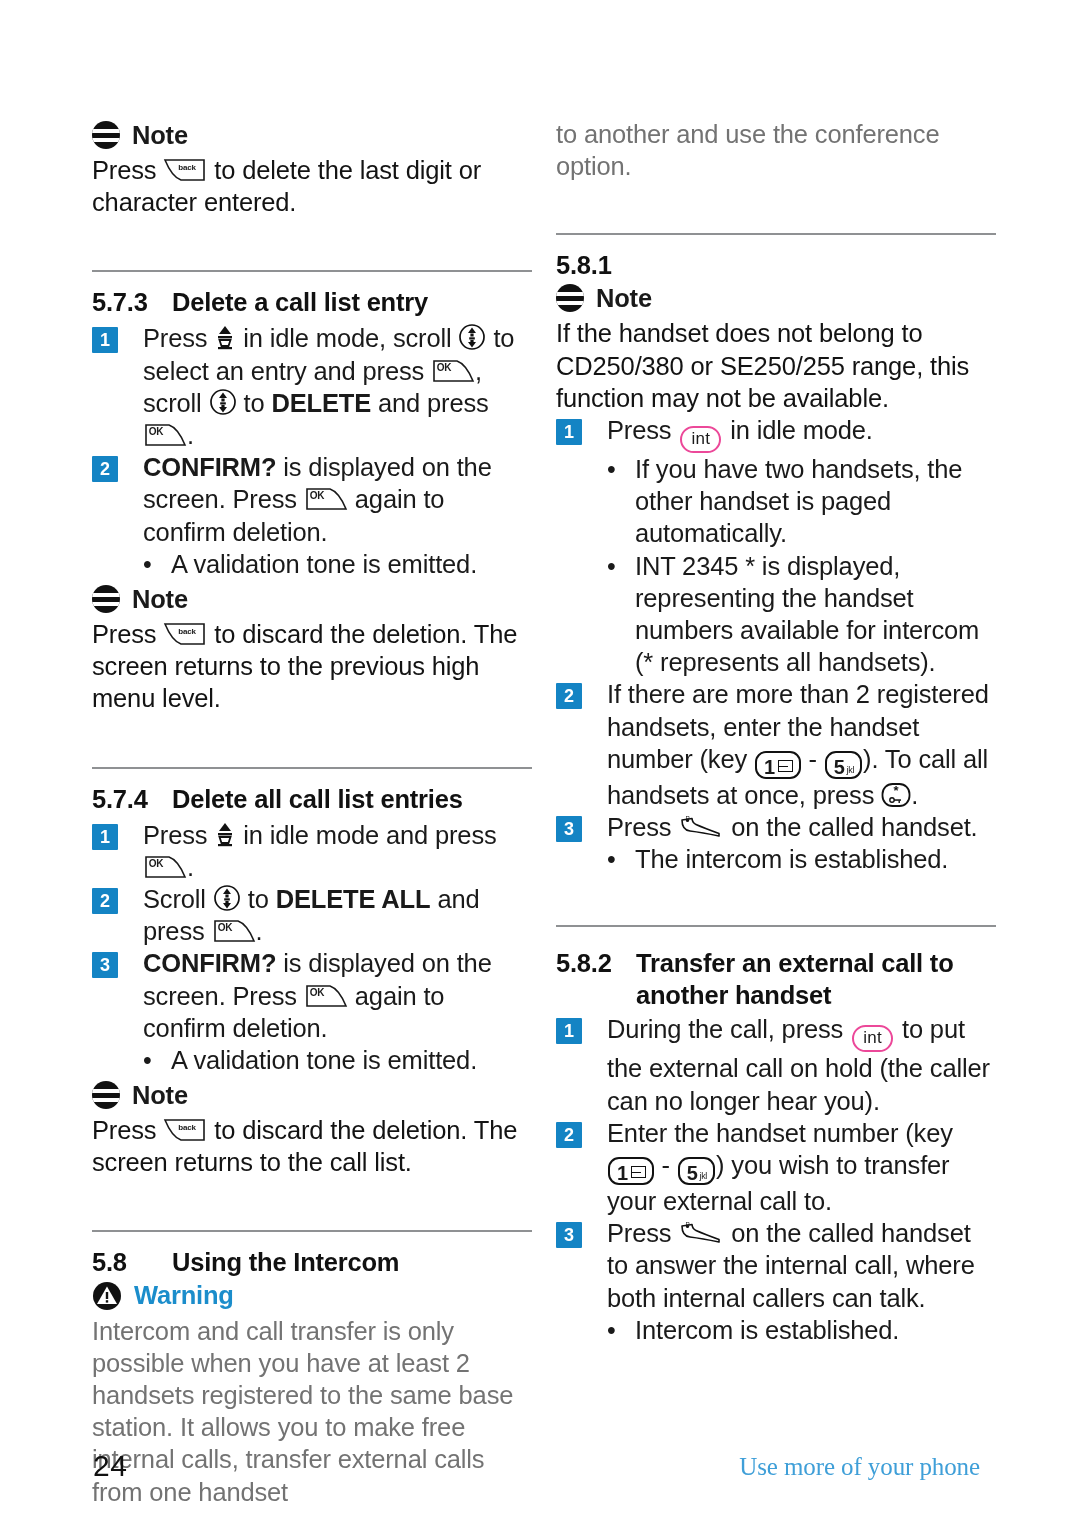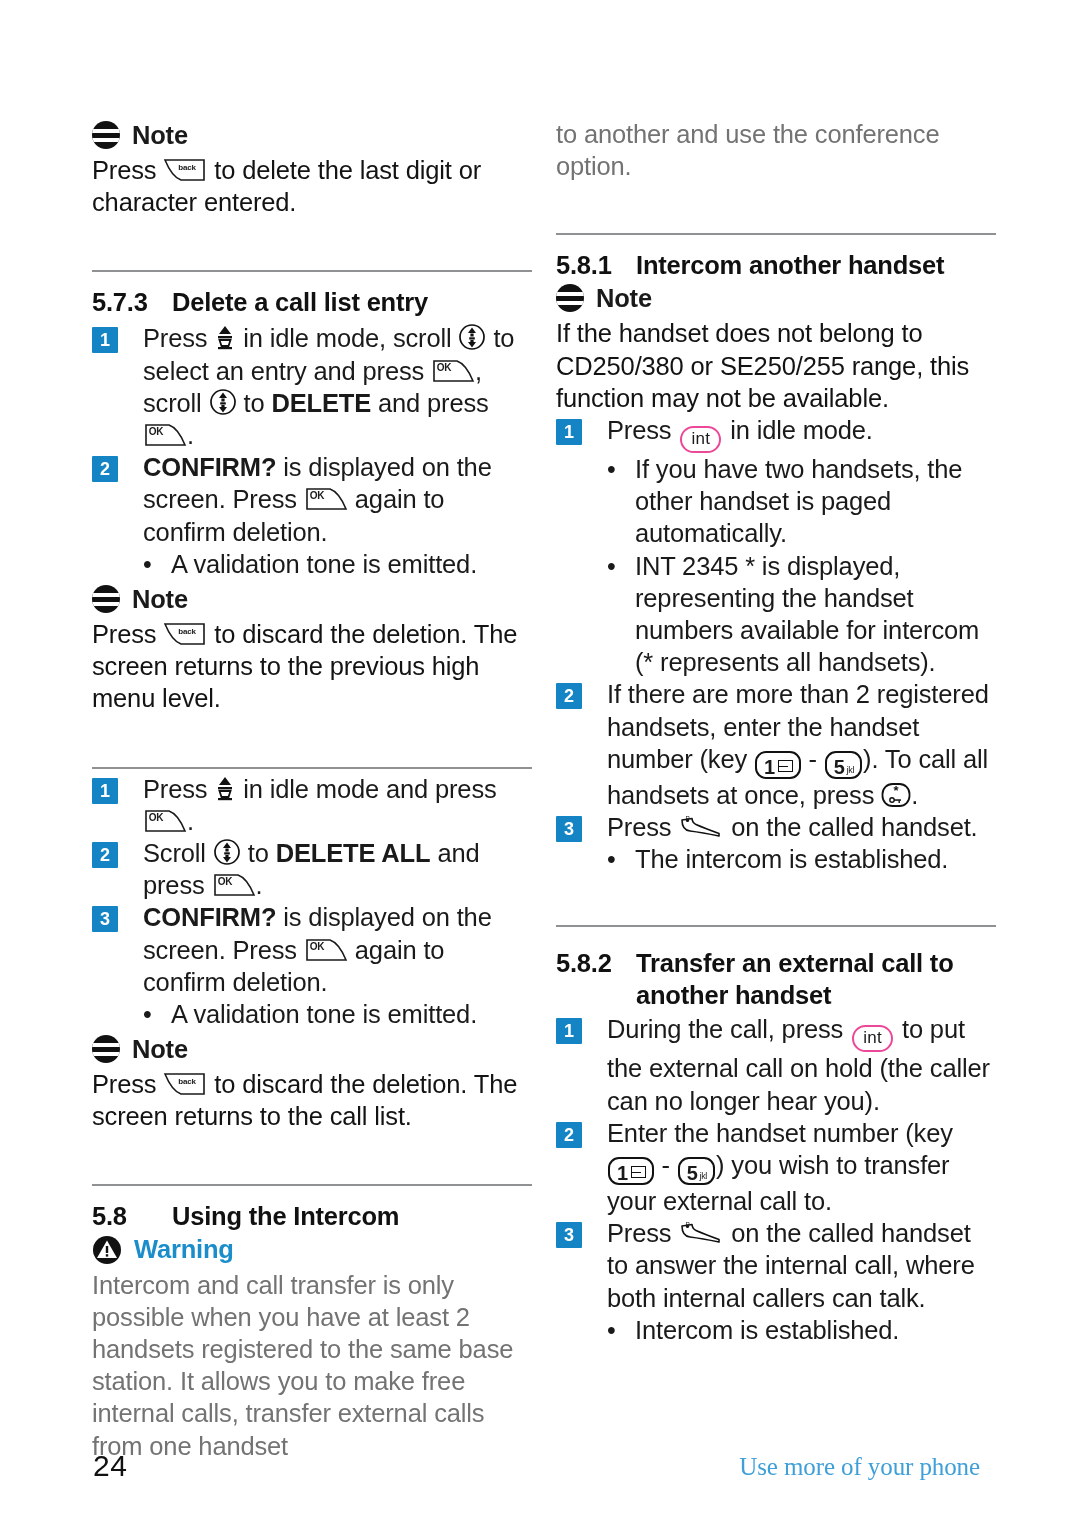--- a/index.html
+++ b/index.html
@@ -334,20 +334,24 @@
             <path d="M2 3 L41 3 L41 23 L18 23 Q9 20 2 3 Z" fill="#fff" stroke="#1a1a1a" stroke-width="1.6"></path>
             <text x="24" y="13" font-family="Liberation Sans, sans-serif" font-size="8" font-weight="bold" fill="#1a1a1a" text-anchor="middle">back</text>
           </svg>
         </span>
         <span>to discard the deletion. The screen returns to the previous high menu level.</span>
       </div>
     </div>
 
     <div class="rule" style="margin-top:52px;"></div>
 
+    <div class="sec-head" style="margin-top:14px;">
+      <span class="sec-num">5.7.4</span>
+      <span class="sec-title">Delete all call list entries</span>
+    </div>
 
     <div class="step" style="margin-top:4px;">
       <span class="step-badge">1</span>
       <span class="step-body">
         <span>Press</span>
         <span class="key">
           <svg width="22" height="26" viewBox="0 0 22 26">
             <path d="M11 1 L17 9 L5 9 Z" fill="#111"></path>
             <rect x="4" y="11" width="14" height="2.4" fill="#111"></rect>
             <path d="M5.5 15 L16.5 15 L14.5 21 L7.5 21 Z" fill="none" stroke="#111" stroke-width="1.8"></path>
@@ -452,21 +456,20 @@
   </div>
 
   <div class="col col-right">
 
     <div class="body-text blue">to another and use the conference option.</div>
 
     <div class="rule" style="margin-top:51px;"></div>
 
     <div class="sec-head" style="margin-top:14px;">
       <span class="sec-num">5.8.1</span>
-      <span class="sec-title">Intercom another handset</span>
     </div>
 
     <div>
       <div class="callout-head">
         <span class="ico-note"></span>
         <span class="callout-label">Note</span>
       </div>
       <div class="body-text" style="margin-top:2px;">If the handset does not belong to CD250/380 or SE250/255 range, this function may not be available.</div>
     </div>
 

